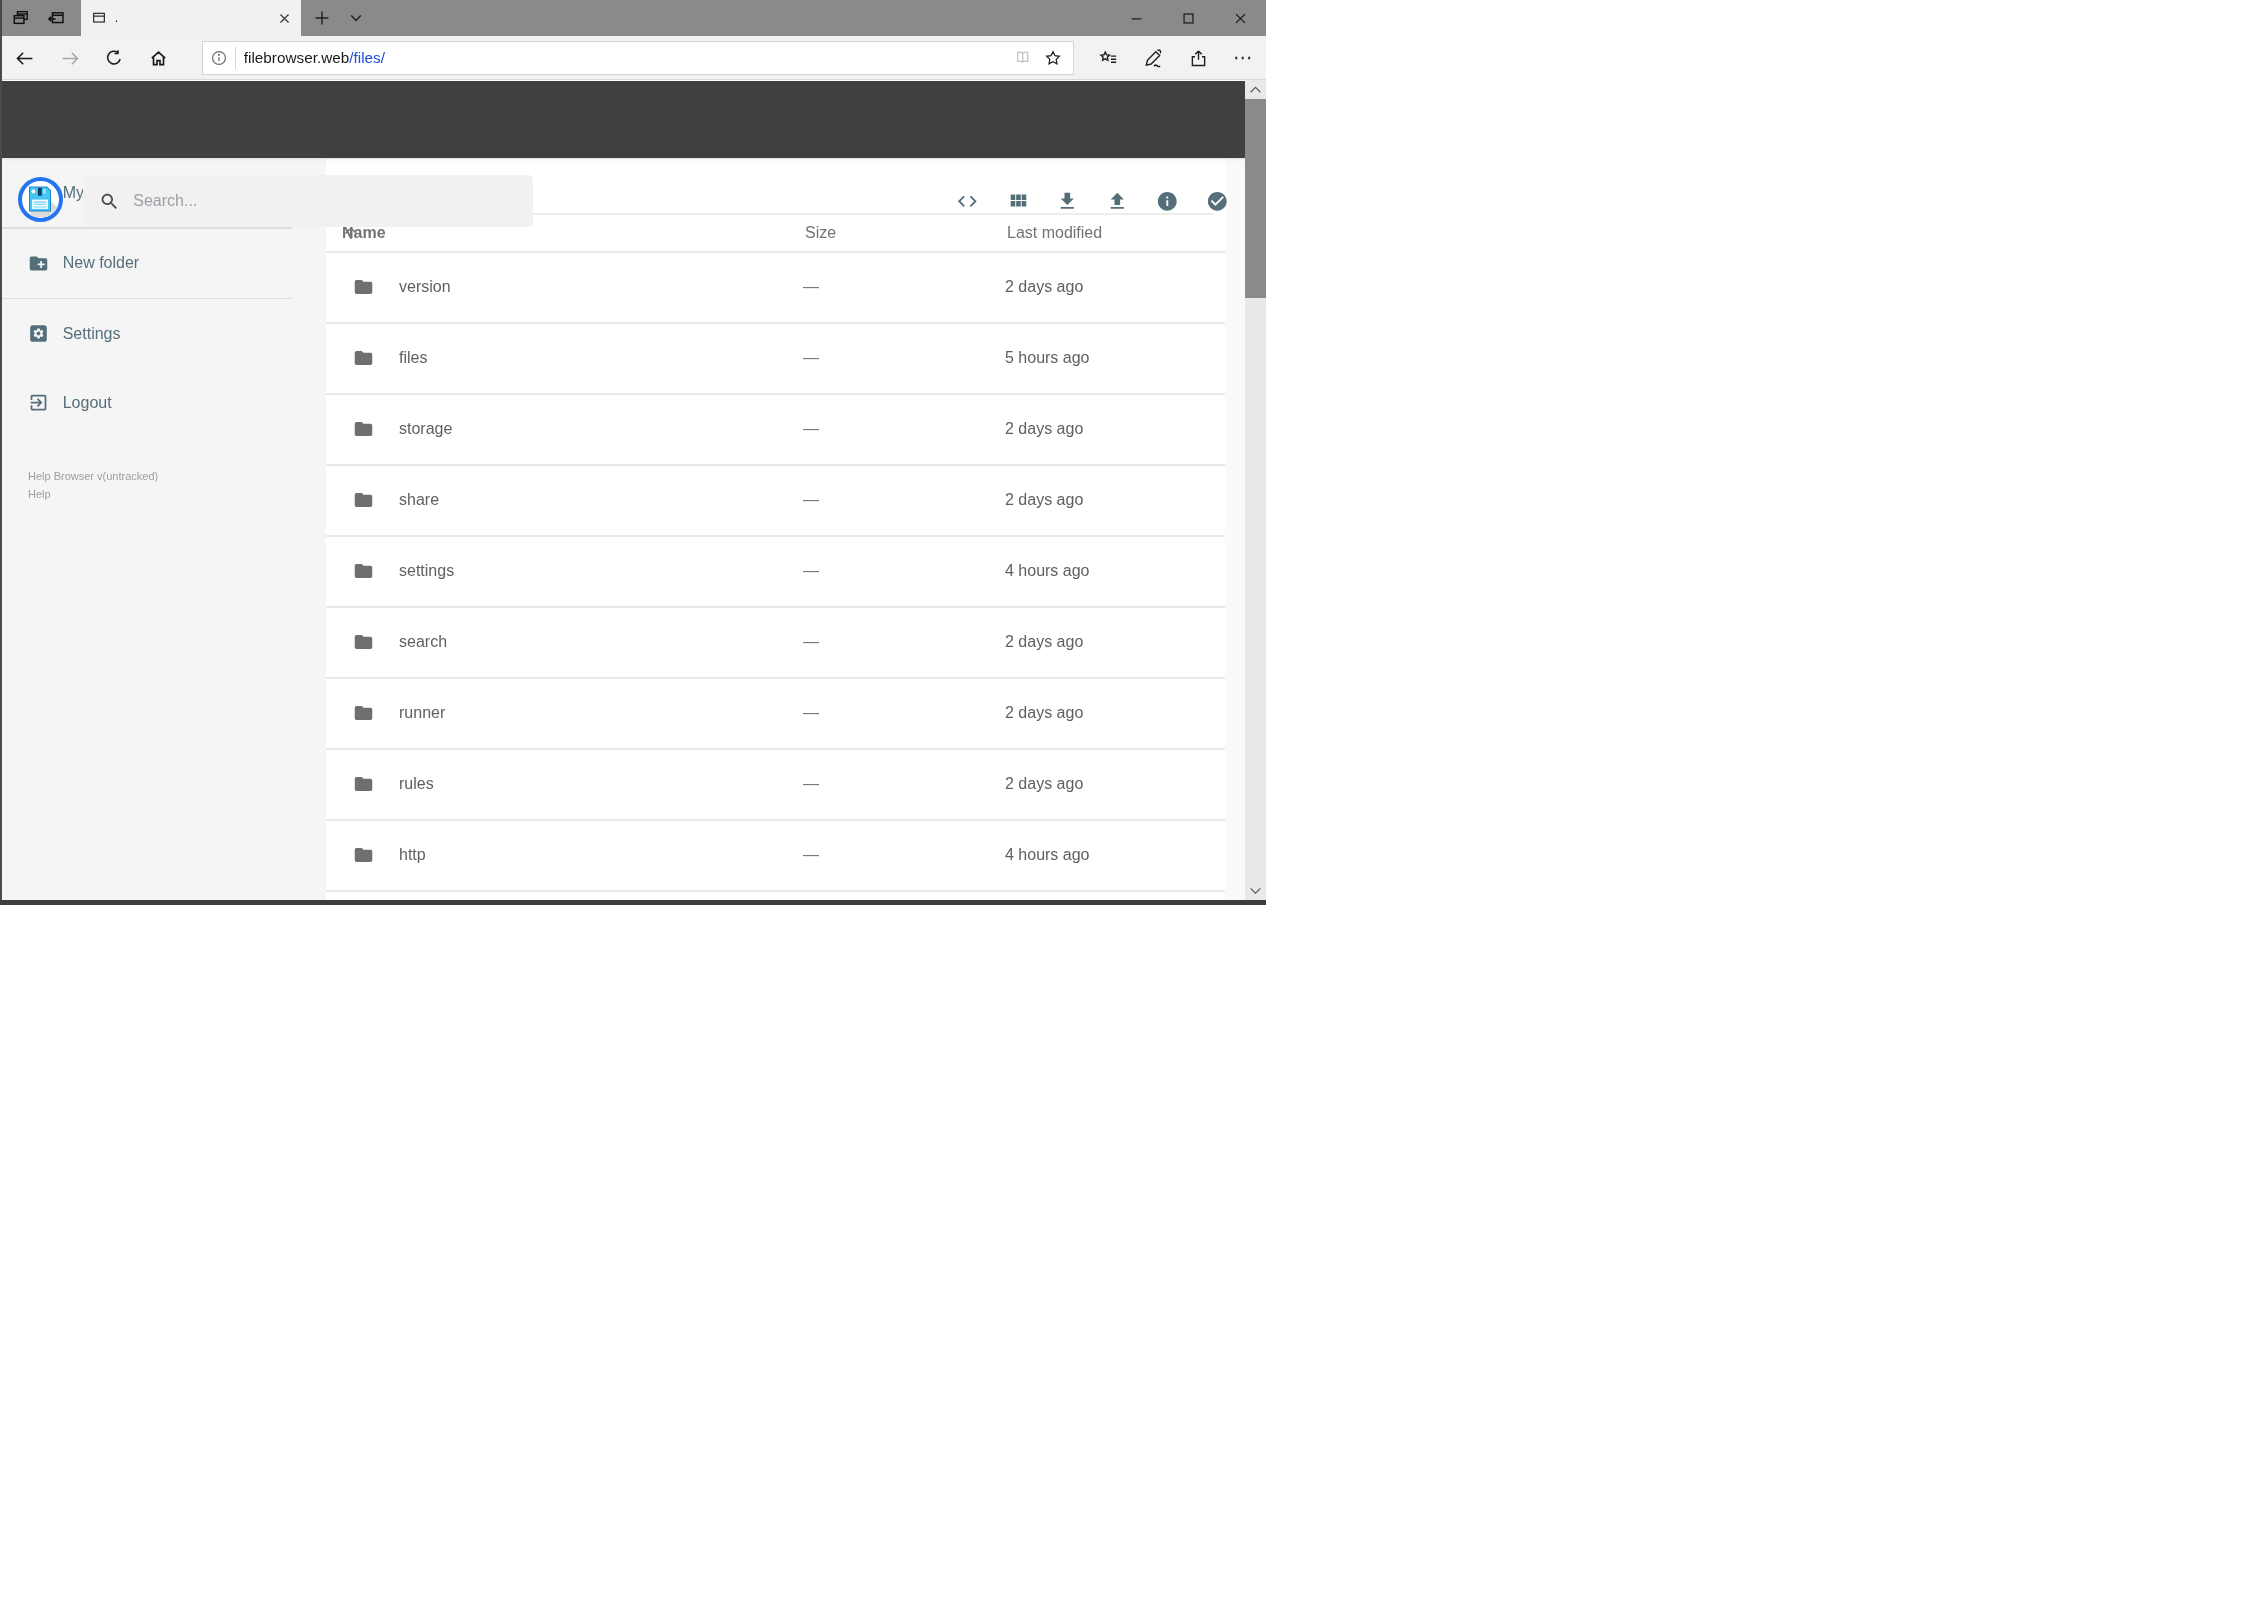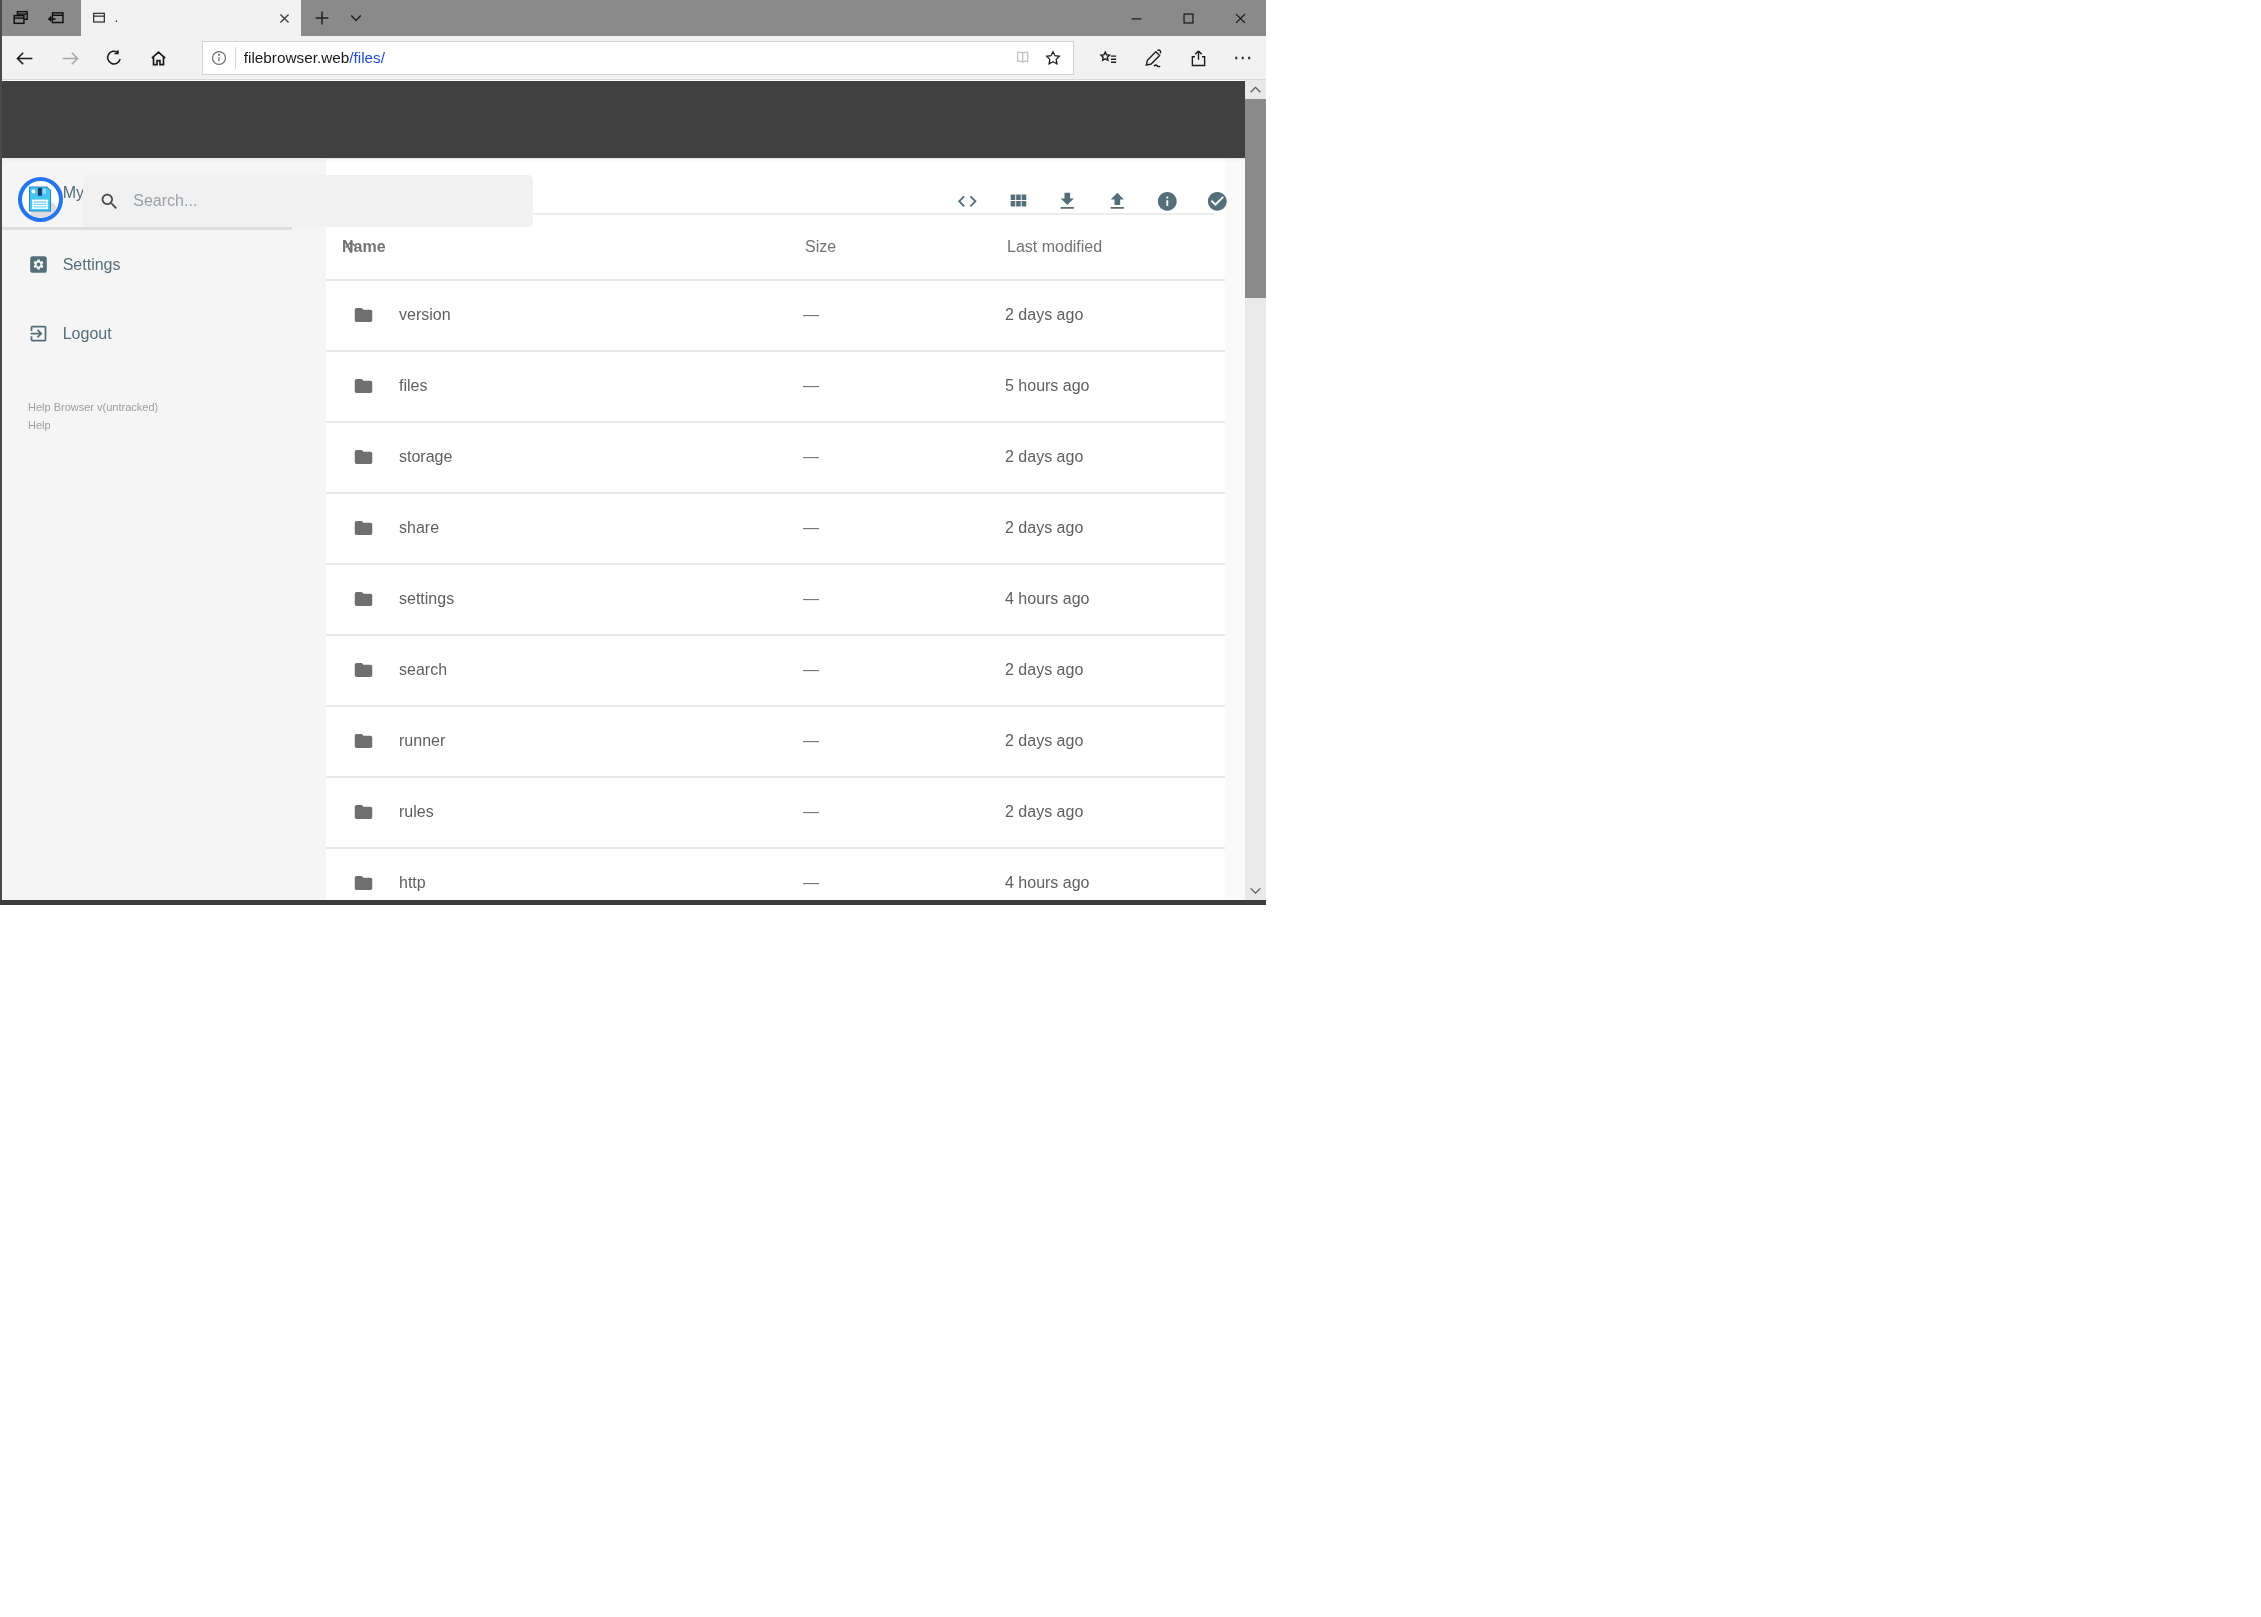--- a/index.html
+++ b/index.html
@@ -46,21 +46,21 @@
   .sidebar{width:326px;background:#f5f5f5;flex:none;}
   .sb-item{height:69px;display:flex;align-items:center;padding-left:28px;cursor:pointer;}
   .sb-item .sb-label{margin-left:13.7px;font-size:16px;color:#546e7a;}
   .sb-divider{height:1.6px;background:#dedede;margin:0 34px 0 2.4px;}
   .sb-footer{margin:31px 0 0 28px;font-size:11px;color:#9e9e9e;line-height:17px;}
   .sb-footer .help{display:inline-block;margin-top:0.8px;}
   main{flex:1;position:relative;background:#ffffff;}
   main::after{content:"";position:absolute;left:899px;top:0;bottom:0;width:41px;background:#fafafa;}
   .crumbs{height:55px;display:flex;align-items:center;padding-left:13.7px;}
   .crumb-divider{height:1.6px;background:#ededed;margin:0 52px 0 12px;}
-  .cols{position:relative;height:64px;}
+  .cols{position:relative;height:36px;}
   .cols span{position:absolute;top:50%;transform:translateY(-50%);font-size:16px;color:#737373;}
   .c-name{left:16px;font-weight:bold;display:flex;align-items:center;gap:11.3px;}
   .c-size{left:479px;}
   .c-mod{left:681px;}
   .rows{border-top:2.4px solid #e8e8e8;width:899px;}
   .row{position:relative;height:71px;border-bottom:2.4px solid #e8e8e8;background:#ffffff;cursor:pointer;}
   .row .f-icon{position:absolute;left:27px;top:50%;transform:translateY(-50%);width:21px;height:21px;}
   .row .f-name{position:absolute;left:73px;top:50%;transform:translateY(-50%);font-size:16px;color:#5f5f5f;}
   .row .f-size{position:absolute;left:477px;top:50%;transform:translateY(-50%);font-size:16px;color:#757575;}
   .row .f-date{position:absolute;left:679px;top:50%;transform:translateY(-50%);font-size:16px;color:#5f5f5f;}
@@ -250,20 +250,26 @@
 
   <div class="content">
     <aside class="sidebar">
       <div class="sb-item">
         <svg width="21" height="21" viewBox="0 0 24 24" fill="#546e7a">
             <path d="M10 4H4c-1.1 0-1.99.9-1.99 2L2 18c0 1.1.9 2 2 2h16c1.1 0 2-.9 2-2V8c0-1.1-.9-2-2-2h-8l-2-2z"></path>
           </svg>
         <span class="sb-label">My files</span>
       </div>
       <div class="sb-divider"></div>
+      <div class="sb-item">
+        <svg width="21" height="21" viewBox="0 0 24 24" fill="#546e7a">
+            <path d="M20 6h-8l-2-2H4c-1.1 0-1.99.9-1.99 2L2 18c0 1.1.9 2 2 2h16c1.1 0 2-.9 2-2V8c0-1.1-.9-2-2-2zm-1 8h-3v3h-2v-3h-3v-2h3V9h2v3h3v2z"></path>
+          </svg>
+        <span class="sb-label">New folder</span>
+      </div>
       <div class="sb-divider"></div>
       <div class="sb-item">
         <svg width="21" height="21" viewBox="0 0 24 24">
             <rect x="2.5" y="2.5" width="19" height="19" rx="3" fill="#546e7a"></rect>
             <g transform="translate(4.8,4.8) scale(0.6)" fill="#f5f5f5">
               <path d="M19.14 12.94c.04-.3.06-.61.06-.94 0-.32-.02-.64-.07-.94l2.03-1.58c.18-.14.23-.41.12-.61l-1.92-3.32c-.12-.22-.37-.29-.59-.22l-2.39.96c-.5-.38-1.03-.7-1.62-.94L14.4 2.81c-.04-.24-.24-.41-.48-.41h-3.84c-.24 0-.43.17-.47.41L9.25 5.35c-.59.24-1.13.57-1.62.94L5.24 5.33c-.22-.08-.47 0-.59.22L2.74 8.87c-.12.21-.08.47.12.61l2.03 1.58c-.05.3-.09.63-.09.94s.02.64.07.94l-2.03 1.58c-.18.14-.23.41-.12.61l1.92 3.32c.12.22.37.29.59.22l2.39-.96c.5.38 1.03.7 1.62.94l.36 2.54c.05.24.24.41.48.41h3.84c.24 0 .44-.17.47-.41l.36-2.54c.59-.24 1.13-.56 1.62-.94l2.39.96c.22.08.47 0 .59-.22l1.92-3.32c.12-.22.07-.47-.12-.61l-2.01-1.58zM12 15.6c-1.98 0-3.6-1.62-3.6-3.6s1.62-3.6 3.6-3.6 3.6 1.62 3.6 3.6-1.62 3.6-3.6 3.6z"></path>
             </g>
           </svg>
         <span class="sb-label">Settings</span>
       </div>

